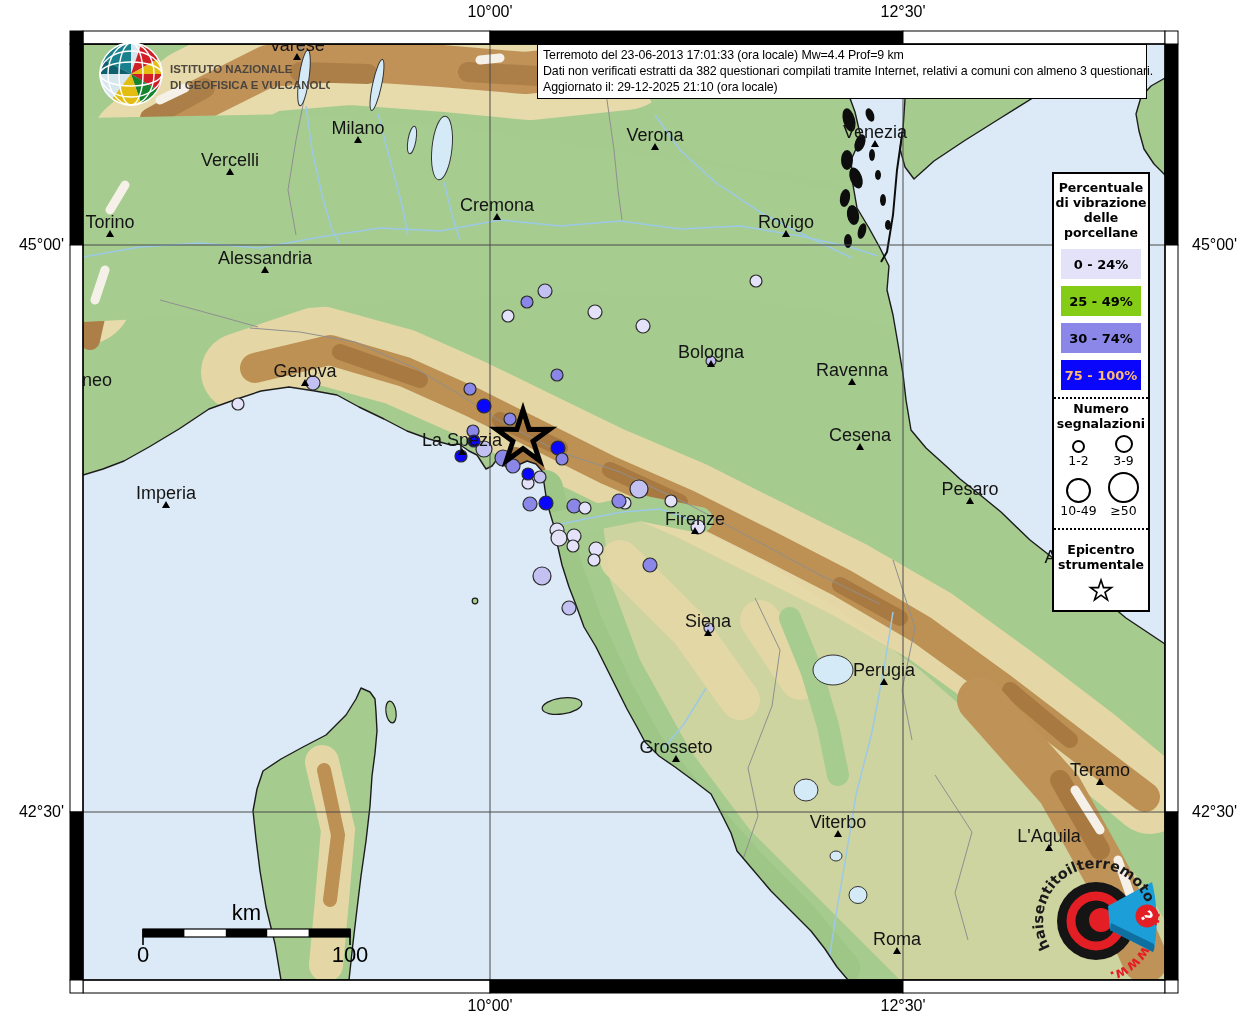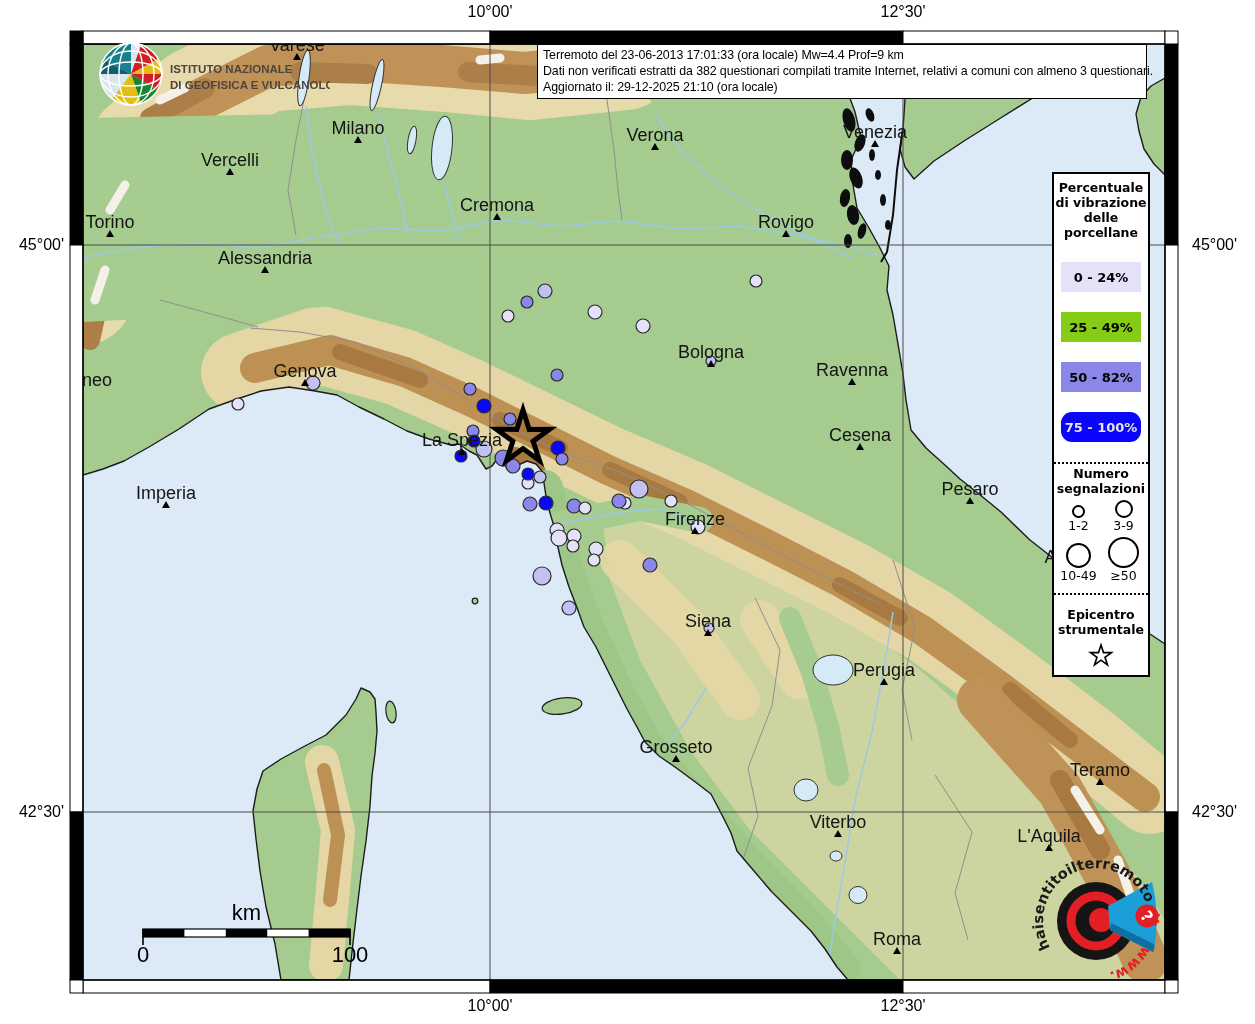--- a/index.html
+++ b/index.html
@@ -16,21 +16,21 @@
   #ax-right-1{left:1192px;top:245px;transform:translateY(-50%);}
   #ax-right-2{left:1192px;top:812px;transform:translateY(-50%);}
   #title-box{position:absolute;left:537px;top:44px;width:610px;box-sizing:border-box;
     background:#fff;border:1px solid #000;padding:2px 5px;
     font-size:12.4px;line-height:16.2px;letter-spacing:-0.1px;white-space:nowrap;}
   #ingv-logo{position:absolute;left:95px;top:40px;}
   #legend{position:absolute;left:1052px;top:172px;width:98px;box-sizing:border-box;
     background:#fff;border:2px solid #000;text-align:center;
     font-family:"DejaVu Sans",sans-serif;}
   .lg-title{font-weight:bold;font-size:12.5px;line-height:15px;white-space:pre-line;padding:6px 1px 2px;}
-  .swatch{width:80px;height:30px;margin:20px auto;display:flex;align-items:center;justify-content:center;
+  .swatch{width:80px;height:30px;margin:7px auto;display:flex;align-items:center;justify-content:center;
     font-weight:bold;font-size:13px;}
   .lg-sep{border-top:2px dotted #000;margin:6px 0 2px;}
   .sig-grid{display:grid;grid-template-columns:1fr 1fr;padding:2px 2px 4px;row-gap:4px;}
   .sig-item{display:flex;flex-direction:column;align-items:center;justify-content:flex-end;font-size:12.5px;line-height:14px;}
   .sig-circle{border:2px solid #000;border-radius:50%;margin-bottom:1px;background:#fff;}
   #legend-star{display:block;margin:0 auto 4px;}
   #hsit-logo{position:absolute;left:1015px;top:835px;}
 </style>
 </head>
 <body>
@@ -328,22 +328,22 @@
   </g>
 </svg>
 
 <div id="legend">
   <div class="lg-title">Percentuale
 di vibrazione
 delle
 porcellane</div>
   <div class="swatch" style="background: rgb(227, 226, 248); color: rgb(0, 0, 0);">0 - 24%</div>
   <div class="swatch" style="background: #84cc16; color: rgb(0, 0, 0);">25 - 49%</div>
-  <div class="swatch" style="background: rgb(138, 135, 232); color: rgb(0, 0, 0);">50 - 82%</div>
-  <div class="swatch" style="background: rgb(10, 6, 251); color: #e5e5e5; border-radius: 11px;">75 - 100%</div>
+  <div class="swatch" style="background: rgb(138, 135, 232); color: rgb(0, 0, 0);">30 - 74%</div>
+  <div class="swatch" style="background: rgb(10, 6, 251); color: #fdba74;">75 - 100%</div>
   <div class="lg-sep"></div>
   <div class="lg-title" style="padding-top:0;">Numero
 segnalazioni</div>
   <div class="sig-grid">
     <div class="sig-item">
       <span class="sig-circle" style="width: 9px; height: 9px;"></span>
       <span>1-2</span>
     </div>
     <div class="sig-item">
       <span class="sig-circle" style="width: 14px; height: 14px;"></span>

